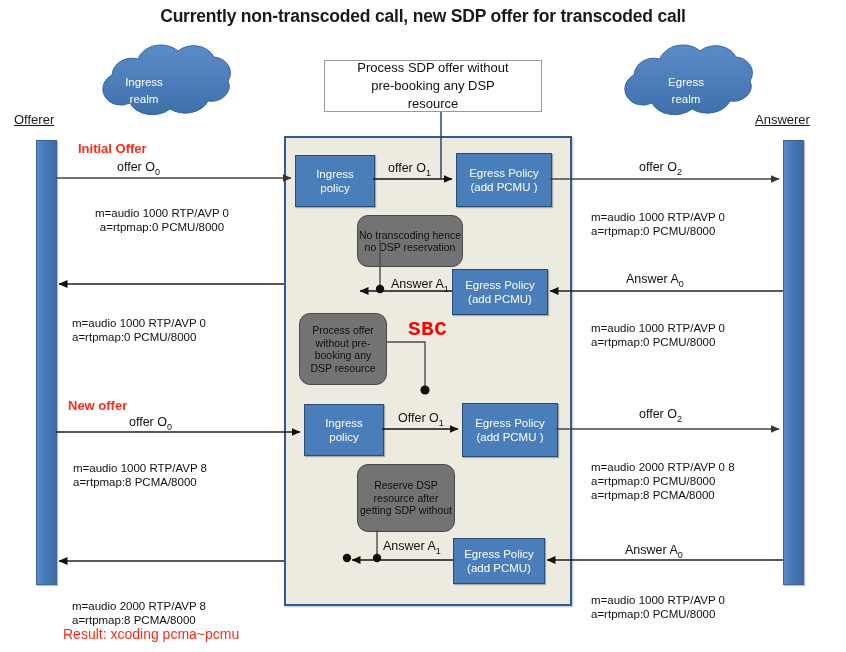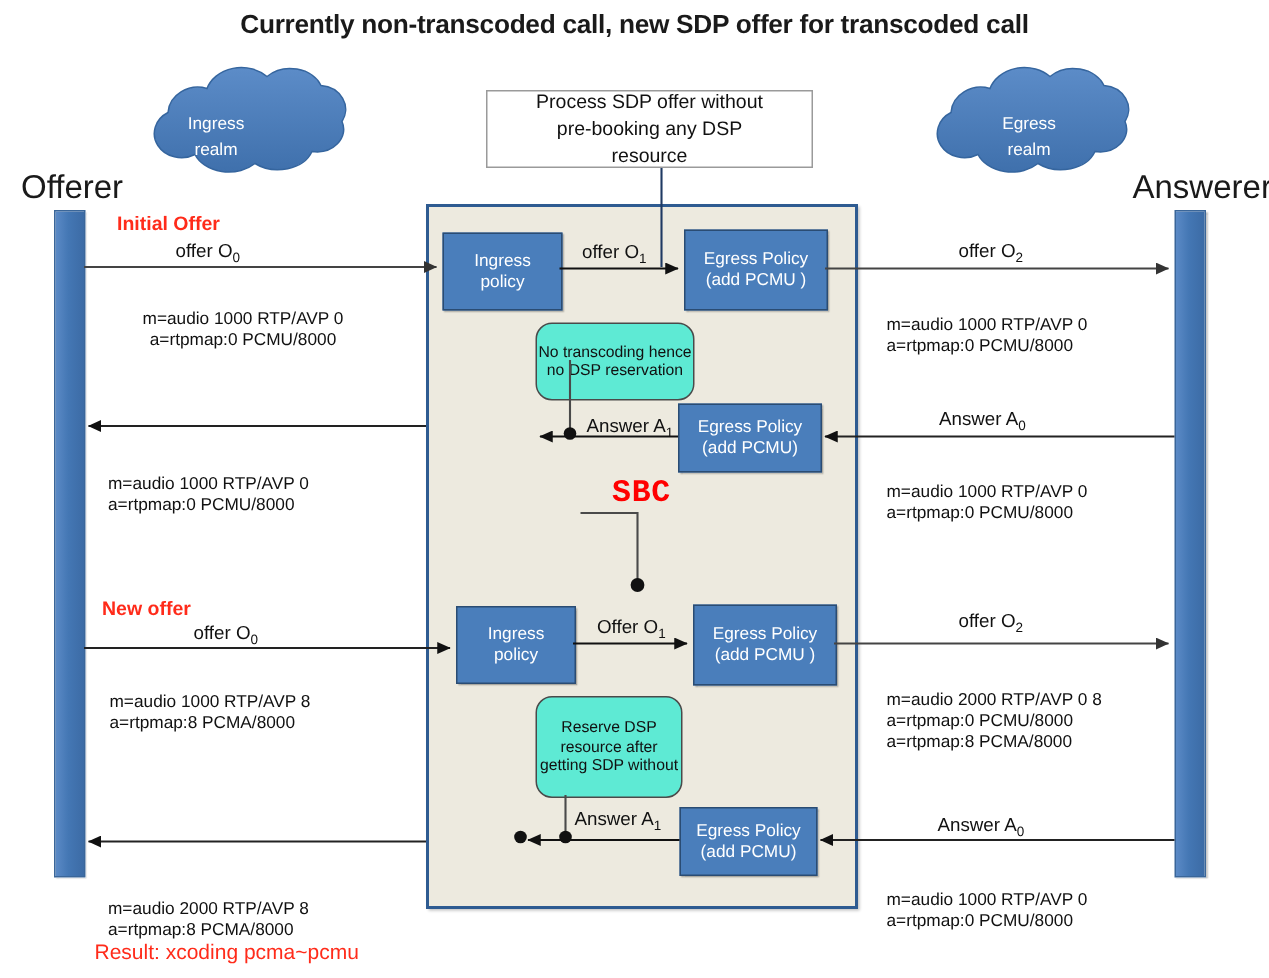--- a/index.html
+++ b/index.html
@@ -25,23 +25,24 @@
     left: 0; top: 6px; width: 846px;
     text-align: center;
     font-size: 17.5px;
     font-weight: bold;
     letter-spacing: -0.2px;
     color: #1a1a1a;
   }
 
   
   .actor-label {
-    font-size: 22px;
+    font-size: 13px;
     color: #1a1a1a;
     white-space: nowrap;
+    text-decoration: underline;
   }
 
   
   .lifeline {
     background: linear-gradient(to right, #5B8AC6 0%, #4477B4 45%, #3C6BA5 100%);
     border: 1px solid #3A6699;
     box-shadow: 1px 1px 1px rgba(0,0,0,0.25);
   }
 
   
@@ -67,21 +68,21 @@
     text-align: center;
     display: flex;
     flex-direction: column;
     align-items: center;
     justify-content: center;
     box-shadow: 1px 1px 1px rgba(0,0,0,0.28);
   }
 
   
   .note-rounded {
-    background: #5eead4;
+    background: #737373;
     border: 1.2px solid #4A4A4A;
     border-radius: 11px;
     font-size: 10.5px;
     line-height: 12.5px;
     text-align: center;
     color: #111;
     display: flex;
     flex-direction: column;
     align-items: center;
     justify-content: center;
@@ -204,20 +205,21 @@
     <span>(add PCMU )</span>
   </div>
 
   <div class="abs policy-box" style="left:453px; top:538px; width:90px; height:44px;">
     <span>Egress Policy</span>
     <span>(add PCMU)</span>
   </div>
 
   <div class="abs note-rounded" style="left:357px; top:215px; width:104px; height:50px;">No transcoding hence no DSP reservation</div>
 
+  <div class="abs note-rounded" style="left:299px; top:313px; width:88px; height:72px; padding:0 5px; box-sizing:border-box;">Process offer without pre-booking any DSP resource</div>
 
   <div class="abs note-rounded" style="left:357px; top:464px; width:96px; height:66px;">Reserve DSP resource after getting SDP without</div>
 
   <div class="abs red-label" style="left:78px; top:141px;">Initial Offer</div>
 
   <div class="abs msg-label" style="left:117px; top:160px;">
     <span>offer O</span><sub>0</sub>
   </div>
   <div class="abs sdp sdp-center" style="left:62px; top:182px; width:200px;">
     <div>m=audio 1000 RTP/AVP 0</div>

